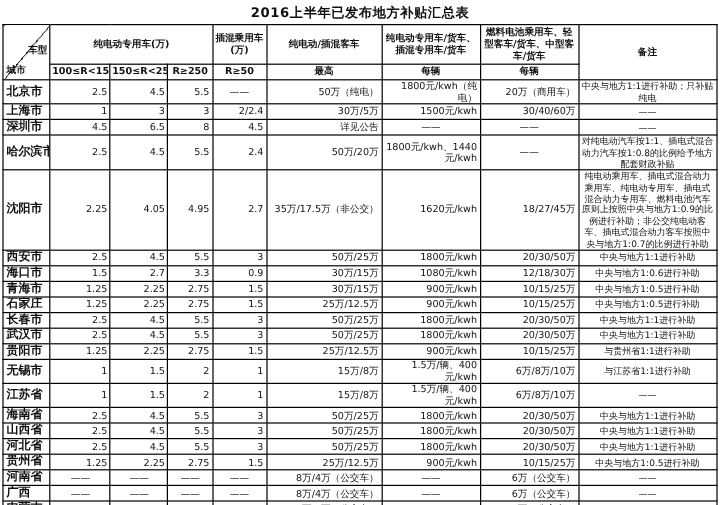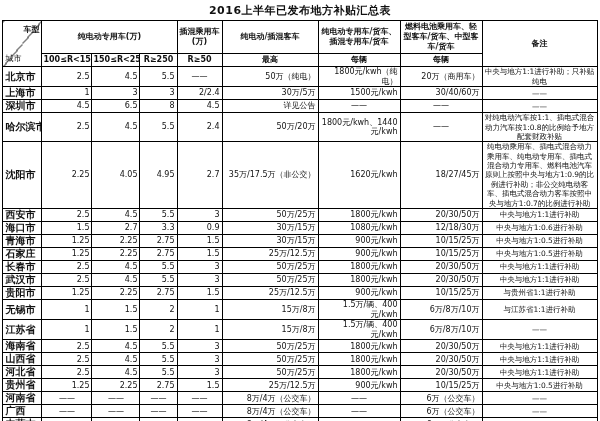--- a/index.html
+++ b/index.html
@@ -29,22 +29,22 @@
   }
   thead tr.group-row{height:32px;}
   thead tr.sub-row{height:13px;}
   thead tr.sub-row th{font-size:8px;}
   
   th.corner{
     position:relative;padding:0;
     background:linear-gradient(to bottom right,
       #fff 0%, #fff 49.4%, #000 49.4%, #000 50.6%, #fff 50.6%, #fff 100%);
   }
-  .corner-top{position:absolute;top:4px;right:2px;font-size:8px;font-weight:bold;font-family:Liberation Serif, serif;}
-  .corner-bottom{position:absolute;bottom:2px;left:2px;font-size:8px;font-weight:normal;margin-top:36px;}
+  .corner-top{position:absolute;top:16px;right:2px;font-size:8px;font-weight:bold;font-family:Liberation Serif, serif;}
+  .corner-bottom{position:absolute;bottom:2px;left:2px;font-size:8px;font-weight:bold;margin-top:36px;}
   tbody td{font-size:8px;line-height:1.2;}
   td.city{font-weight:bold;text-align:left;font-size:10px;white-space:nowrap;}
   td.val{text-align:right;}
   td.remark{text-align:center;font-size:7.5px;line-height:1.25;}
   td.c{text-align:center;}
 </style>
 </head>
 <body>
 
 <div class="page">

